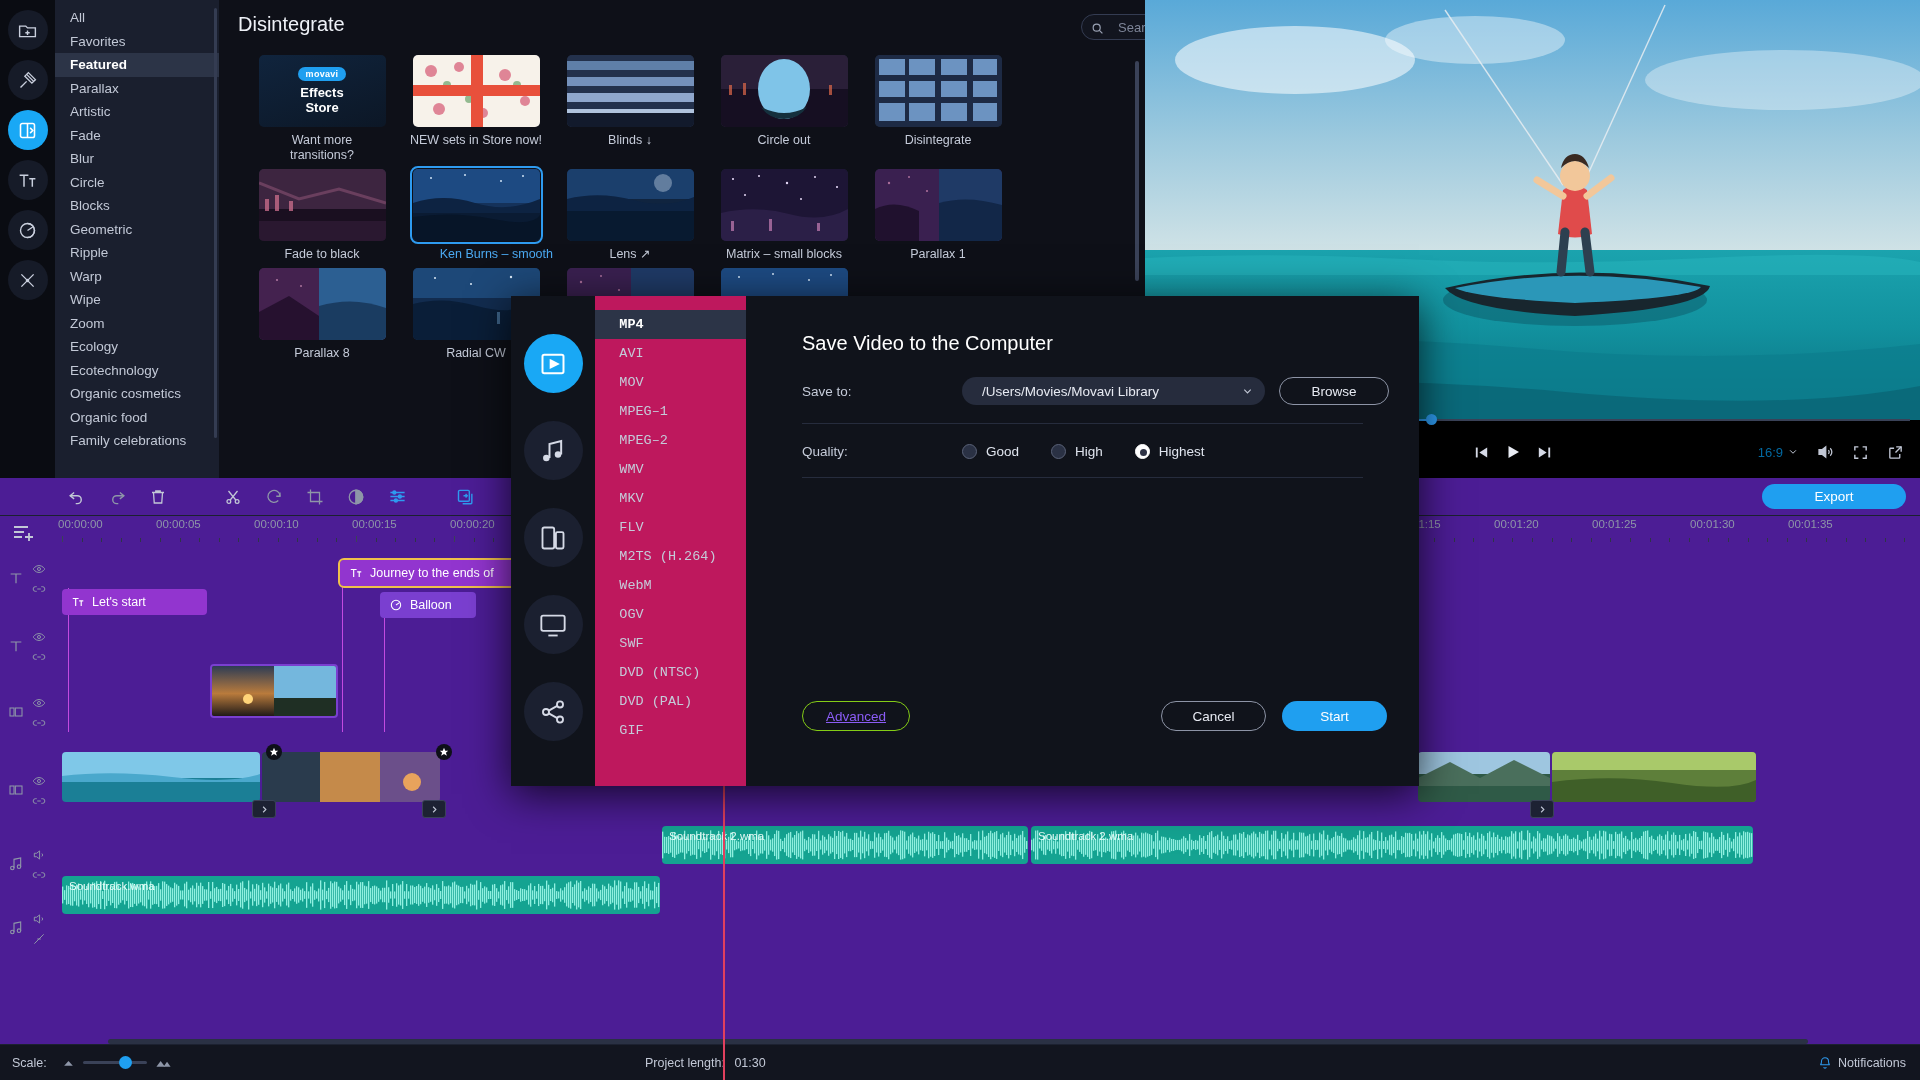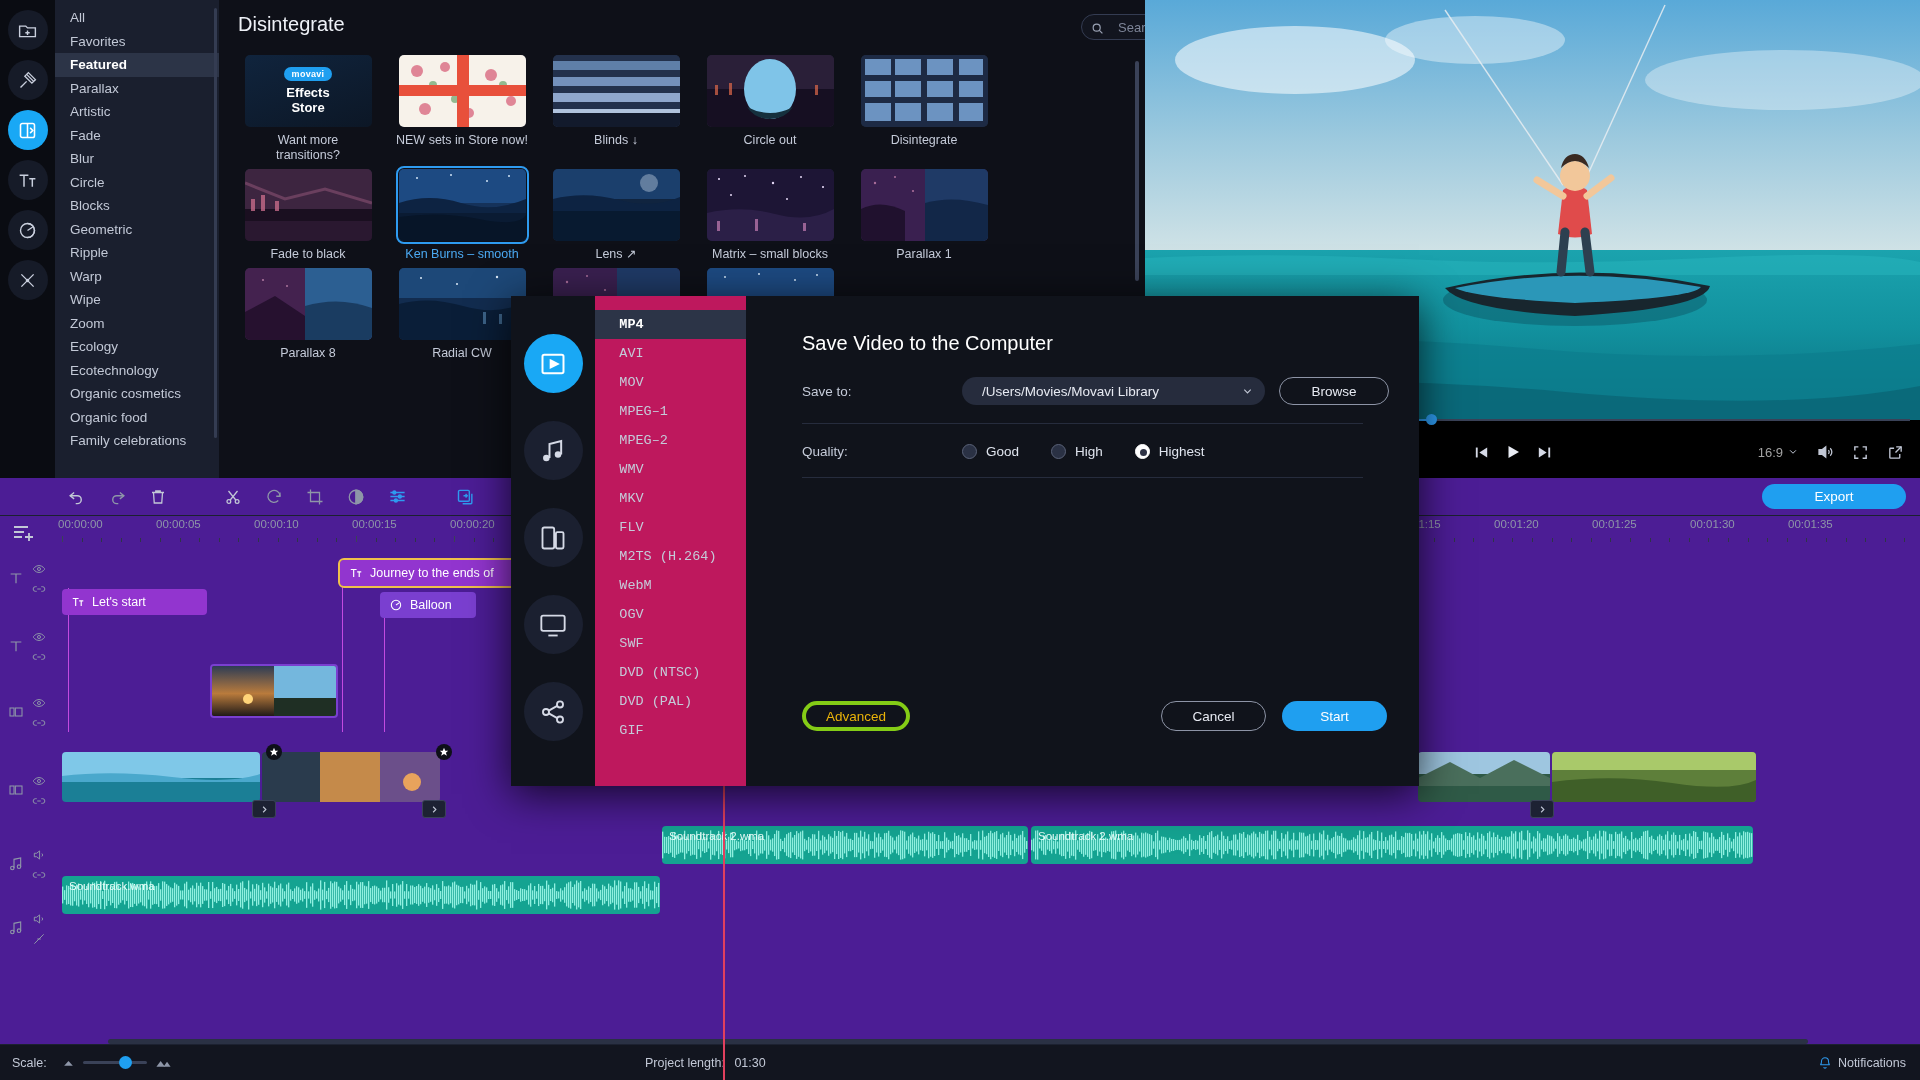--- a/index.html
+++ b/index.html
@@ -61,34 +61,34 @@
   #search-input {
     flex:1; background:transparent; border:0; outline:0; color:#c2c8d6;
     font-size:13px; font-family:inherit; padding-left:14px;
   }
   #search-input::placeholder { color:#7d8598; }
   .sclear { color:#7d8598; font-size:15px; cursor:pointer; padding-left:4px;}
   #cart { position:absolute; left:1087px; top:15px; width:22px; height:22px; cursor:pointer; }
 
   #grid {
     position:absolute; left:0; top:55px; width:926px; height:423px;
-    padding-left:12px; overflow:hidden;
+    padding-left:26px; overflow:hidden;
   }
   .trow { display:flex; gap:0px; margin-bottom:6px; }
   .tcell { width:154px; text-align:center; cursor:pointer; }
   .tthumb {
     width:127px; height:72px; margin:0 auto; border-radius:5px; overflow:hidden;
     position:relative; background:#222838;
   }
   .tcell.sel .tthumb { outline:2px solid #2e9bf0; outline-offset:1px; }
   .tcaption {
     font-size:12.5px; color:#c5cbd9; margin-top:6px; line-height:15px;
     white-space:pre-line;
   }
-  .tcell.sel .tcaption { color:#4ba9f2; }
+  .tcell.sel .tcaption { color:#4ba9f2;text-align:right; }
   #grid-scroll {
     position:absolute; right:6px; top:6px; width:4px; height:220px;
     background:#3a4258; border-radius:2px;
   }
 
   
   .store-thumb {
     background: linear-gradient(160deg,#10243d 0%,#0c1726 100%);
     display:flex; flex-direction:column; align-items:center; justify-content:center;
   }
@@ -110,21 +110,21 @@
     position:absolute; left:281px; top:2px; width:11px; height:11px;
     border-radius:50%; background:#2e9bf0; cursor:pointer;
   }
   #pv-ctrl {
     position:absolute; left:0; bottom:10px; width:775px; height:32px;
     display:flex; align-items:center;
   }
   .pvbtn { cursor:pointer; display:flex; align-items:center; justify-content:center; }
   #pv-left { position:absolute; left:328px; display:flex; gap:14px; align-items:center;}
   #pv-right { position:absolute; right:16px; display:flex; gap:18px; align-items:center;}
-  #ratio { font-size:13px; color:#a3a3a3; display:flex; gap:5px; align-items:center; cursor:pointer;}
+  #ratio { font-size:13px; color:#0369a1; display:flex; gap:5px; align-items:center; cursor:pointer;}
 
   
   #tl { position:absolute; left:0; top:478px; width:1920px; height:602px; background:#4c1d95; }
   #tl-toolbar {
     position:absolute; left:0; top:0; width:1920px; height:38px;
     border-bottom:1px solid #1c2130; display:flex; align-items:center;
   }
   .tb { width:28px; height:24px; display:flex;align-items:center;justify-content:center; cursor:pointer; }
   #tb-group1 { position:absolute; left:62px; display:flex; gap:13px; }
   #tb-group2 { position:absolute; left:219px; display:flex; gap:13px; }
@@ -219,21 +219,21 @@
   .dsep { height:1px; background:#262c3d; margin:18px 26px 0 26px; }
   .radio { display:flex; align-items:center; gap:9px; cursor:pointer; margin-right:32px; font-size:13.5px; color:#dfe4ee;}
   .rdot { width:15px; height:15px; border-radius:50%; border:1px solid #5a6персо; }
   .rdot { border:1px solid #5a6278; background:#2a3144; }
   .rdot.on { background:#fff; border-color:#fff; position:relative; }
   .rdot.on::after { content:''; position:absolute; left:4px; top:4px; width:7px; height:7px; border-radius:50%; background:#2e3346; }
   .dbtn {
     height:30px; border-radius:15px; display:flex; align-items:center;
     justify-content:center; font-size:13.5px; cursor:pointer;
   }
-  #adv-btn { width:108px; border:4px solid #84cc16; color:#eab308; }
+  #adv-btn { width:108px; border:1px solid #84cc16; color:#8b5cf6;text-decoration:underline; }
   #cancel-btn { width:105px; border:1px solid #8d94a6; color:#e7eaf2; }
   #start-btn { width:105px; background:#1f9ff0; color:#fff; }
 </style>
 </head>
 <body>
 
 <div id="app">
 
   <div id="top">
 

